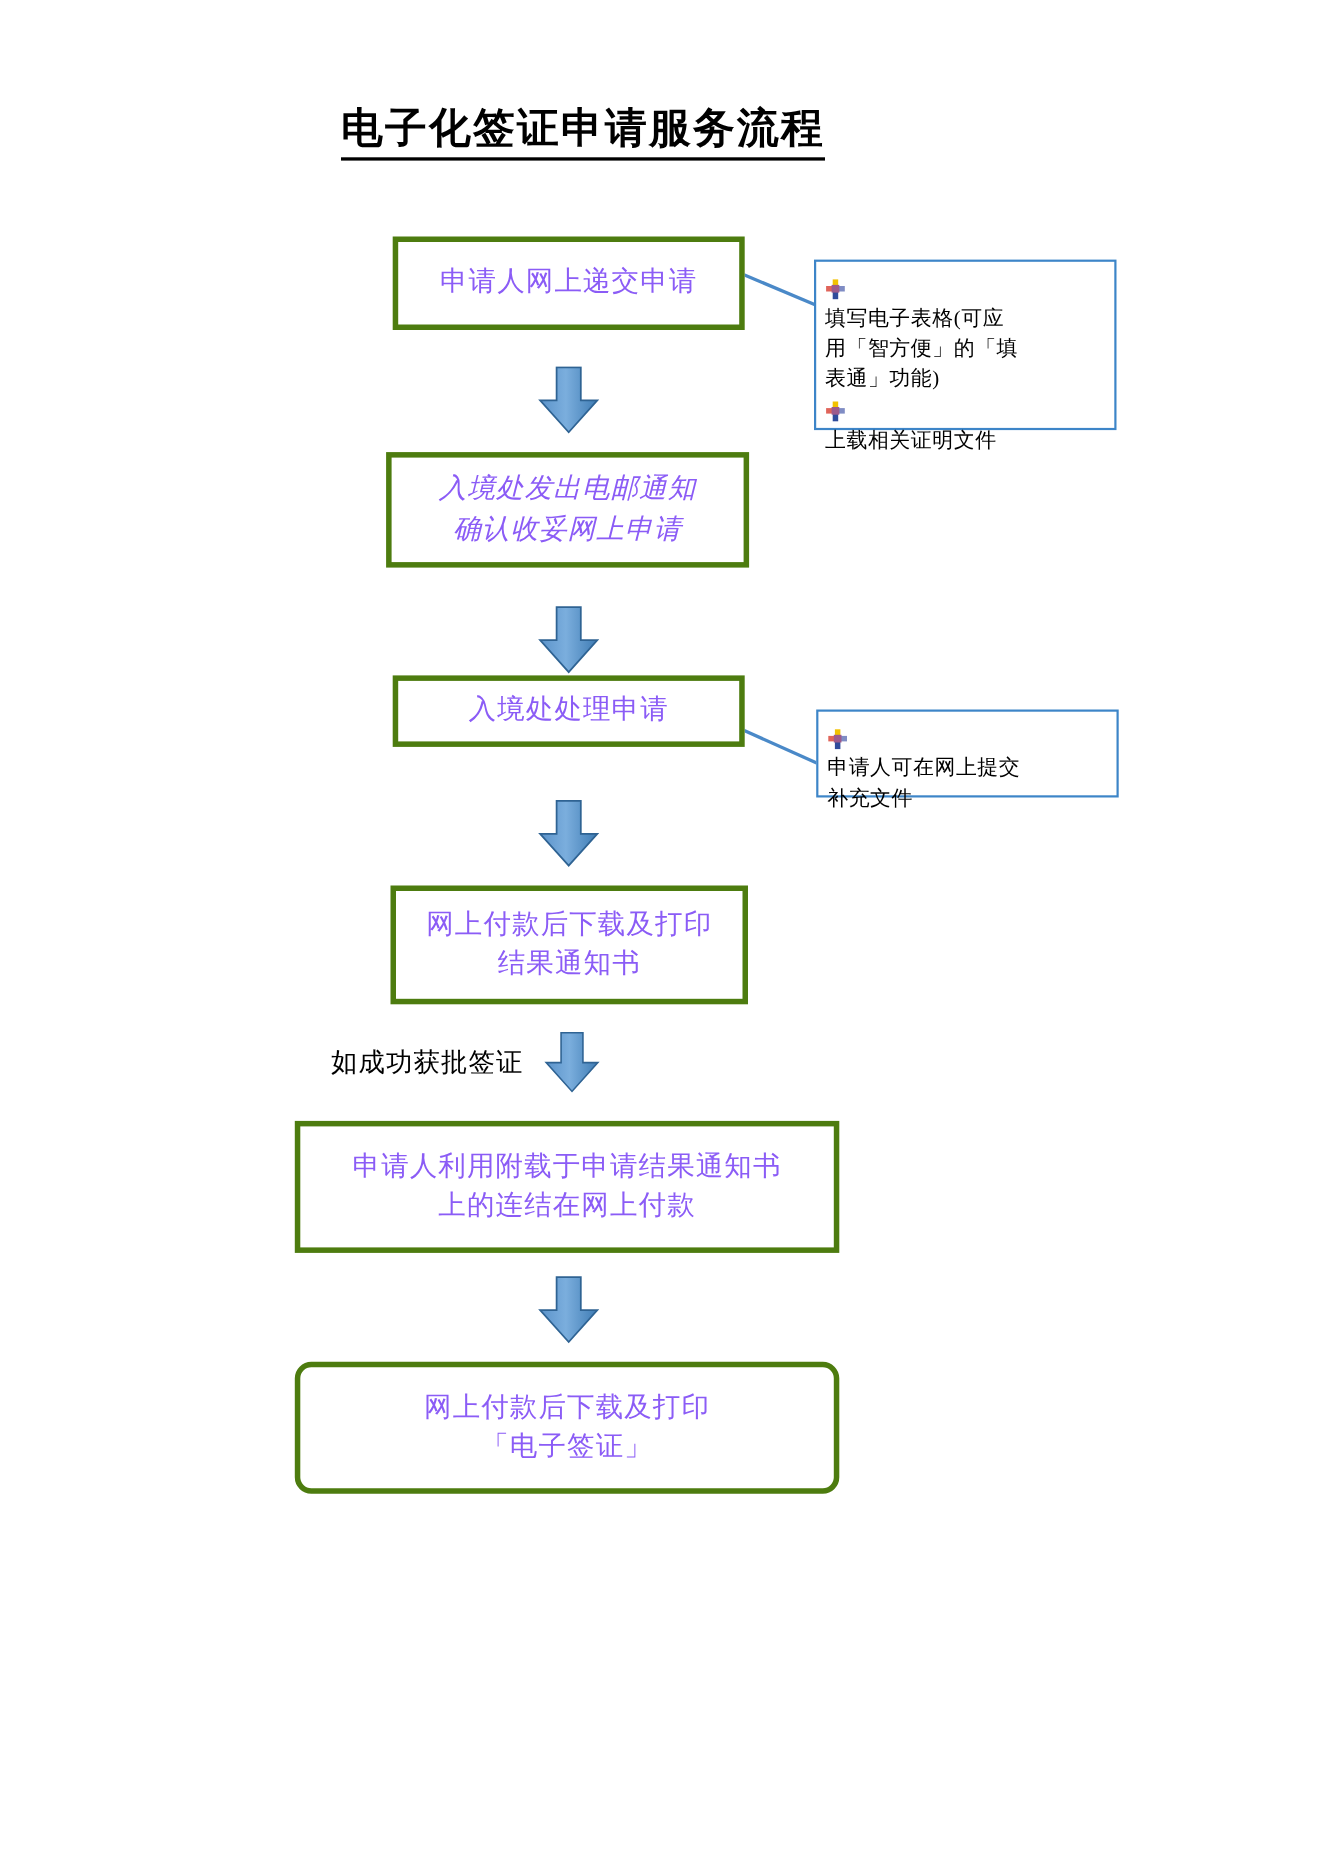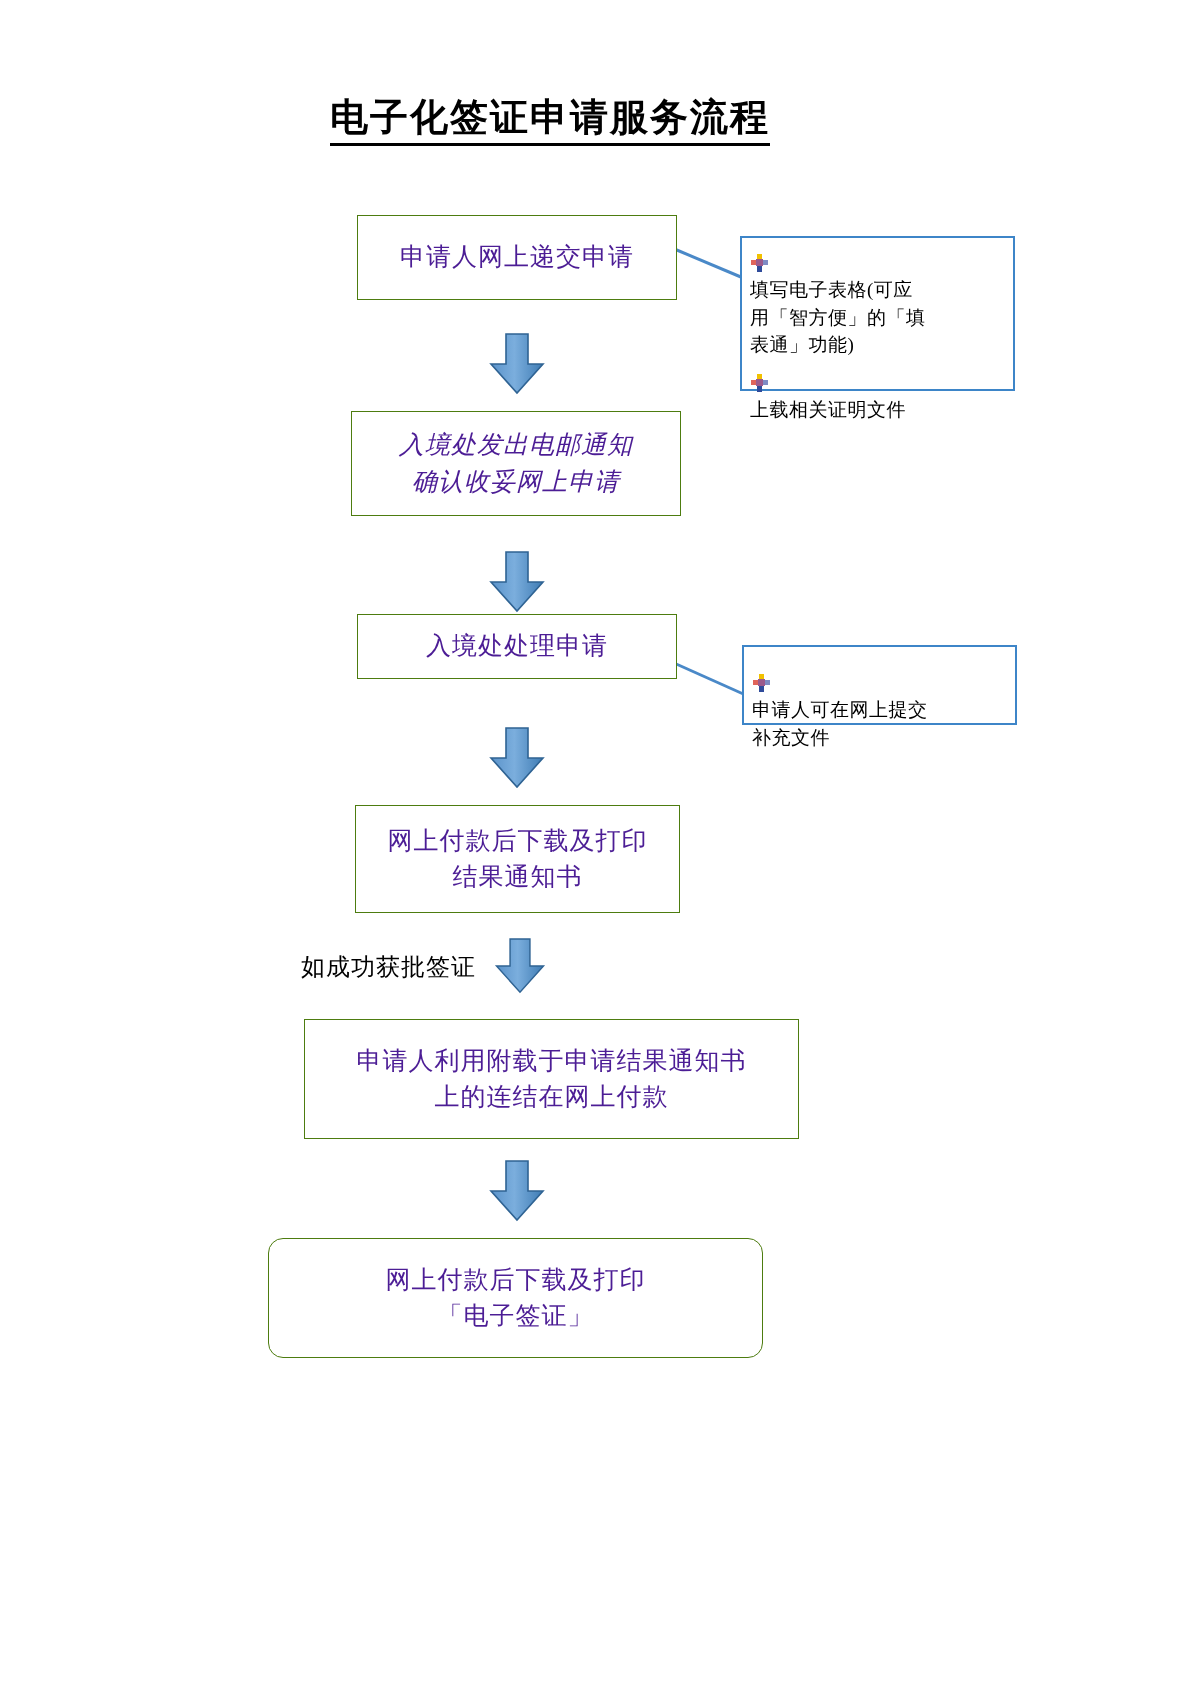--- a/index.html
+++ b/index.html
@@ -27,42 +27,41 @@
     position: absolute;
     left: 0;
     top: 95px;
     width: 1060px;
     text-align: center;
     font-size: 38px;
     font-weight: bold;
     letter-spacing: 2px;
     line-height: 1.2;
     white-space: nowrap;
-    padding-left: 20px;
   }
   .title .title-text {
     display: inline-block;
     border-bottom: 3px solid #000;
     padding-bottom: 2px;
   }
 
   
   .node {
     position: absolute;
     box-sizing: border-box;
-    border: 1px solid #4d7c0f;
+    border: 5px solid #4d7c0f;
     background: #ffffff;
     display: flex;
     align-items: center;
     justify-content: center;
     text-align: center;
     font-size: 25px;
     line-height: 1.45;
     letter-spacing: 1px;
-    color: #4c1d95;
+    color: #8b5cf6;
   }
   .node .node-text {
     display: block;
     white-space: pre-line;
     padding: 0 10px;
   }
 
   
   .arrow-down {
     position: absolute;
@@ -80,21 +79,21 @@
   }
   .note-line {
     display: flex;
     align-items: flex-start;
     font-size: 19px;
     line-height: 1.45;
     letter-spacing: 0.5px;
     margin-bottom: 2px;
     flex-direction: column;
   }
-  .note-line:last-child { margin-bottom: 0; margin-top: 11px; }
+  .note-line:last-child { margin-bottom: 0; }
   .note-bullet {
     flex: 0 0 auto;
     width: 24px;
     height: 22px;
     position: relative;
     margin-right: 6px;
     margin-top: 4px;
   }
   .note-bullet i {
     position: absolute;
@@ -219,21 +218,21 @@
     <span class="node-text">网上付款后下载及打印
 结果通知书</span>
   </div>
 
   <div class="side-label" style="left:276px; top:952px;">如成功获批签证</div>
 
   <svg class="arrow-down" style="left:494px; top:938px; width:52px; height:56px;" viewBox="0 0 56 62">
     <polygon points="17,1 39,1 39,31 54,31 28,60 2,31 17,31" fill="url(#agrad)" stroke="#2f6393" stroke-width="1.6"></polygon>
   </svg>
 
-  <div class="node" style="left:268px; top:1019px; width:495px; height:120px;margin-left:36px;">
+  <div class="node" style="left:268px; top:1019px; width:495px; height:120px;">
     <span class="node-text">申请人利用附载于申请结果通知书
 上的连结在网上付款</span>
   </div>
 
   <svg class="arrow-down" style="left:489px; top:1160px;" viewBox="0 0 56 62">
     <polygon points="17,1 39,1 39,31 54,31 28,60 2,31 17,31" fill="url(#agrad)" stroke="#2f6393" stroke-width="1.6"></polygon>
   </svg>
 
   <div class="node" style="left:268px; top:1238px; width:495px; height:120px;border-radius:15px;">
     <span class="node-text">网上付款后下载及打印

